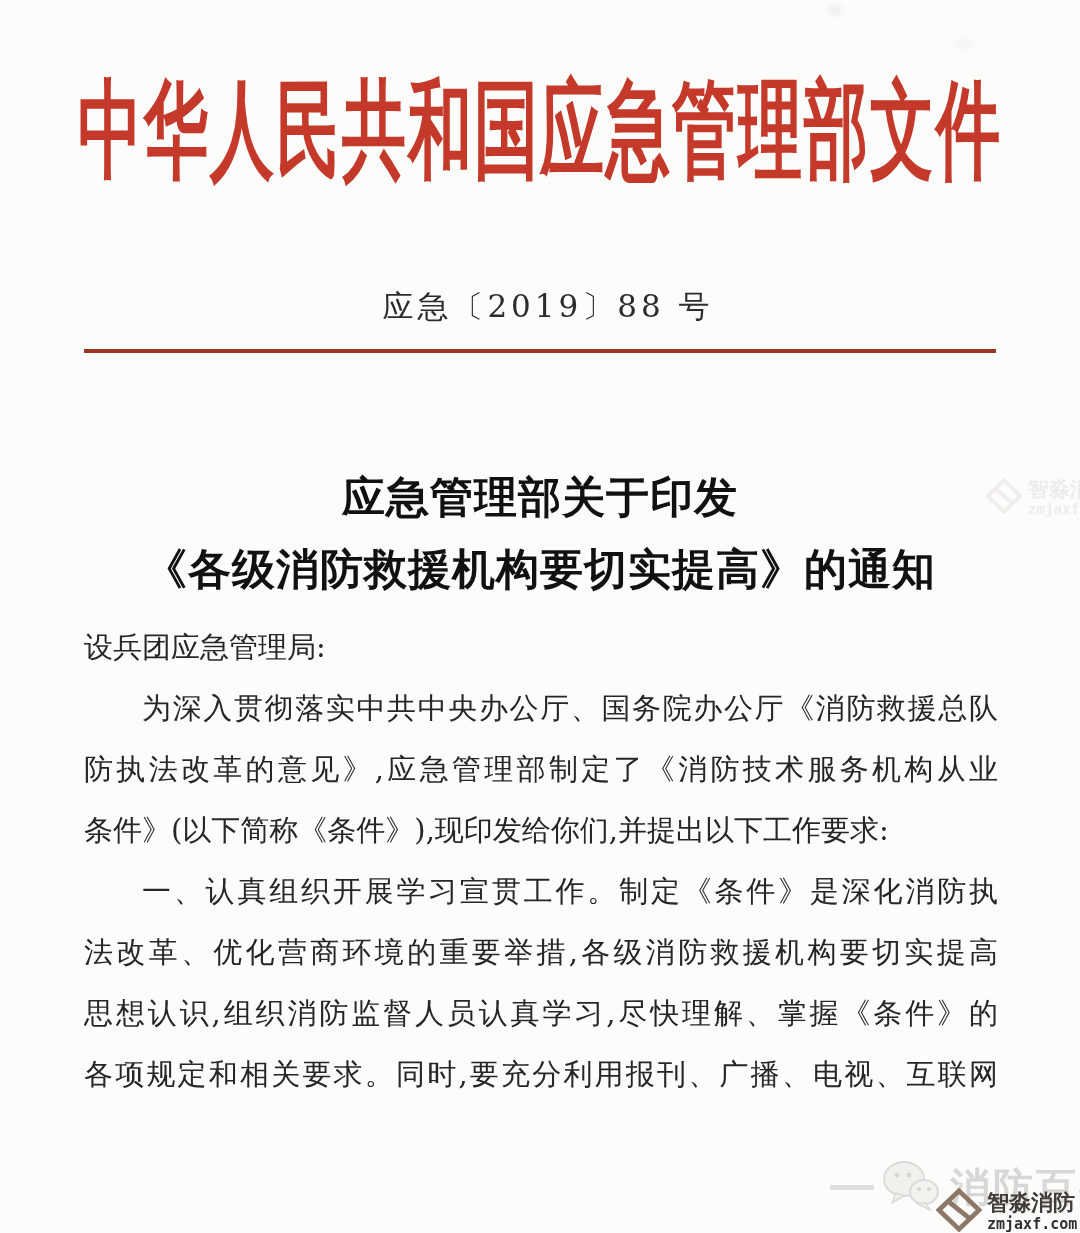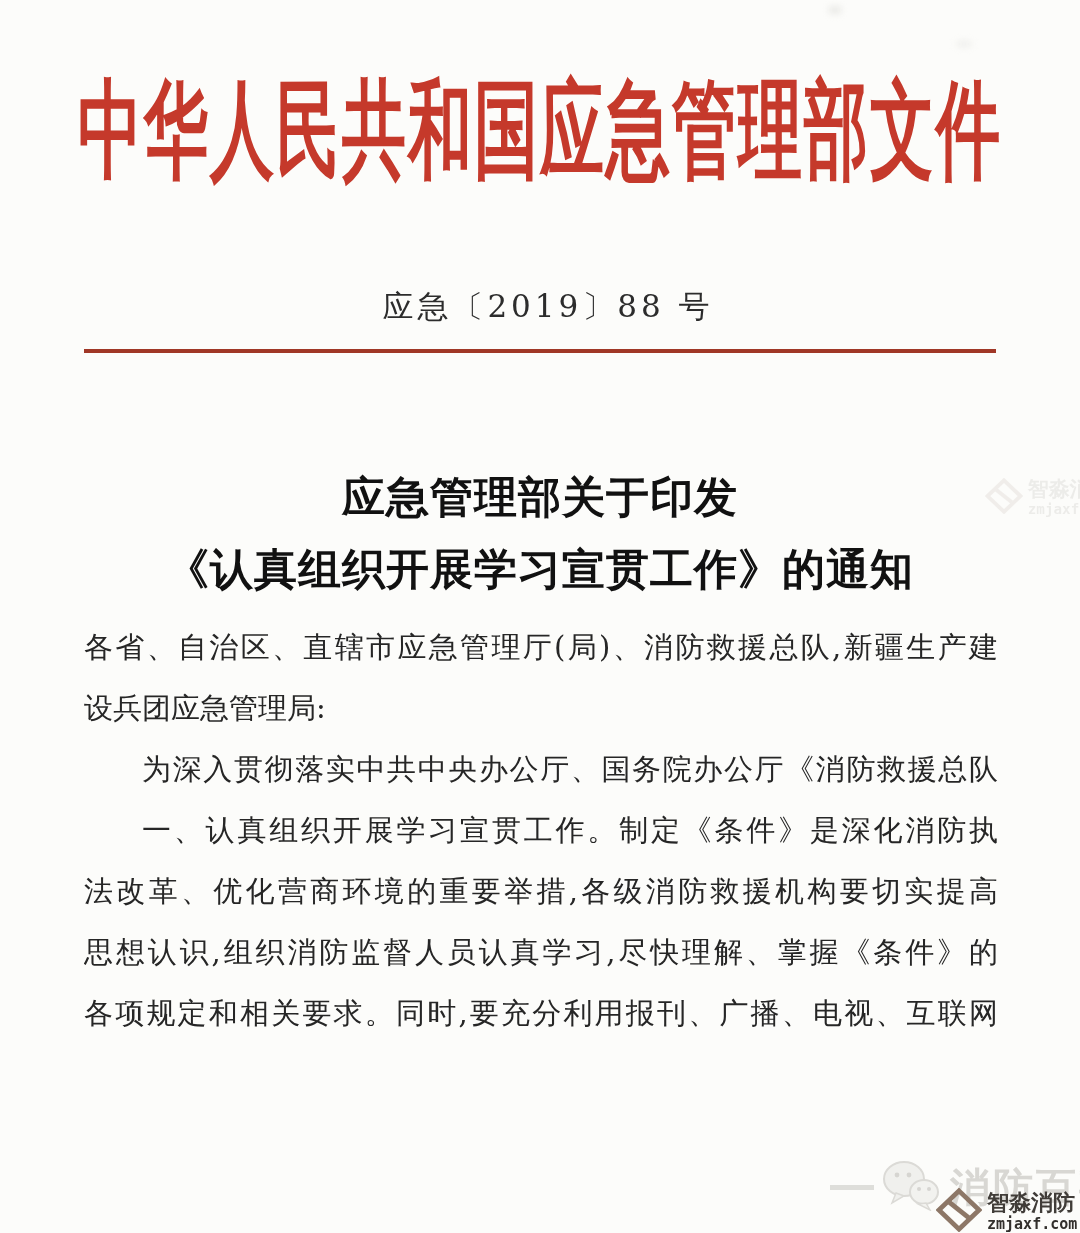--- a/index.html
+++ b/index.html
@@ -157,27 +157,28 @@
   <div class="smudge s2"></div>
 
   <div class="red-header">中华人民共和国应急管理部文件</div>
 
   <div class="doc-number">应急〔2019〕88 号</div>
 
   <div class="red-line"></div>
 
   <div class="doc-title">
     <div>应急管理部关于印发</div>
-    <div>《认真组织开展学习宣贯工作》的通知</div>
+    <div>《各级消防救援机构要切实提高》的通知</div>
   </div>
 
   <div class="body-text" id="body-text">
-      <div class="bline just"><span>各省、自治区、直辖市应急管理厅(局)、消防救援总队,新疆生产建</span></div>
       <div class="bline"><span>设兵团应急管理局:</span></div>
       <div class="bline just ind"><span>为深入贯彻落实中共中央办公厅、国务院办公厅《消防救援总队</span></div>
+      <div class="bline just"><span>防执法改革的意见》,应急管理部制定了《消防技术服务机构从业</span></div>
+      <div class="bline"><span>条件》(以下简称《条件》),现印发给你们,并提出以下工作要求:</span></div>
       <div class="bline just ind"><span class="seg-bold">一、认真组织开展学习宣贯工作。</span><span>制定《条件》是深化消防执</span></div>
       <div class="bline just"><span>法改革、优化营商环境的重要举措,各级消防救援机构要切实提高</span></div>
       <div class="bline just"><span>思想认识,组织消防监督人员认真学习,尽快理解、掌握《条件》的</span></div>
       <div class="bline just"><span>各项规定和相关要求。同时,要充分利用报刊、广播、电视、互联网</span></div>
     </div>
 
   <div class="wm-row">
     <span class="wm-dash"></span>
     <span class="wm-bubbles">
       <svg width="58" height="52" viewBox="0 0 58 52">

